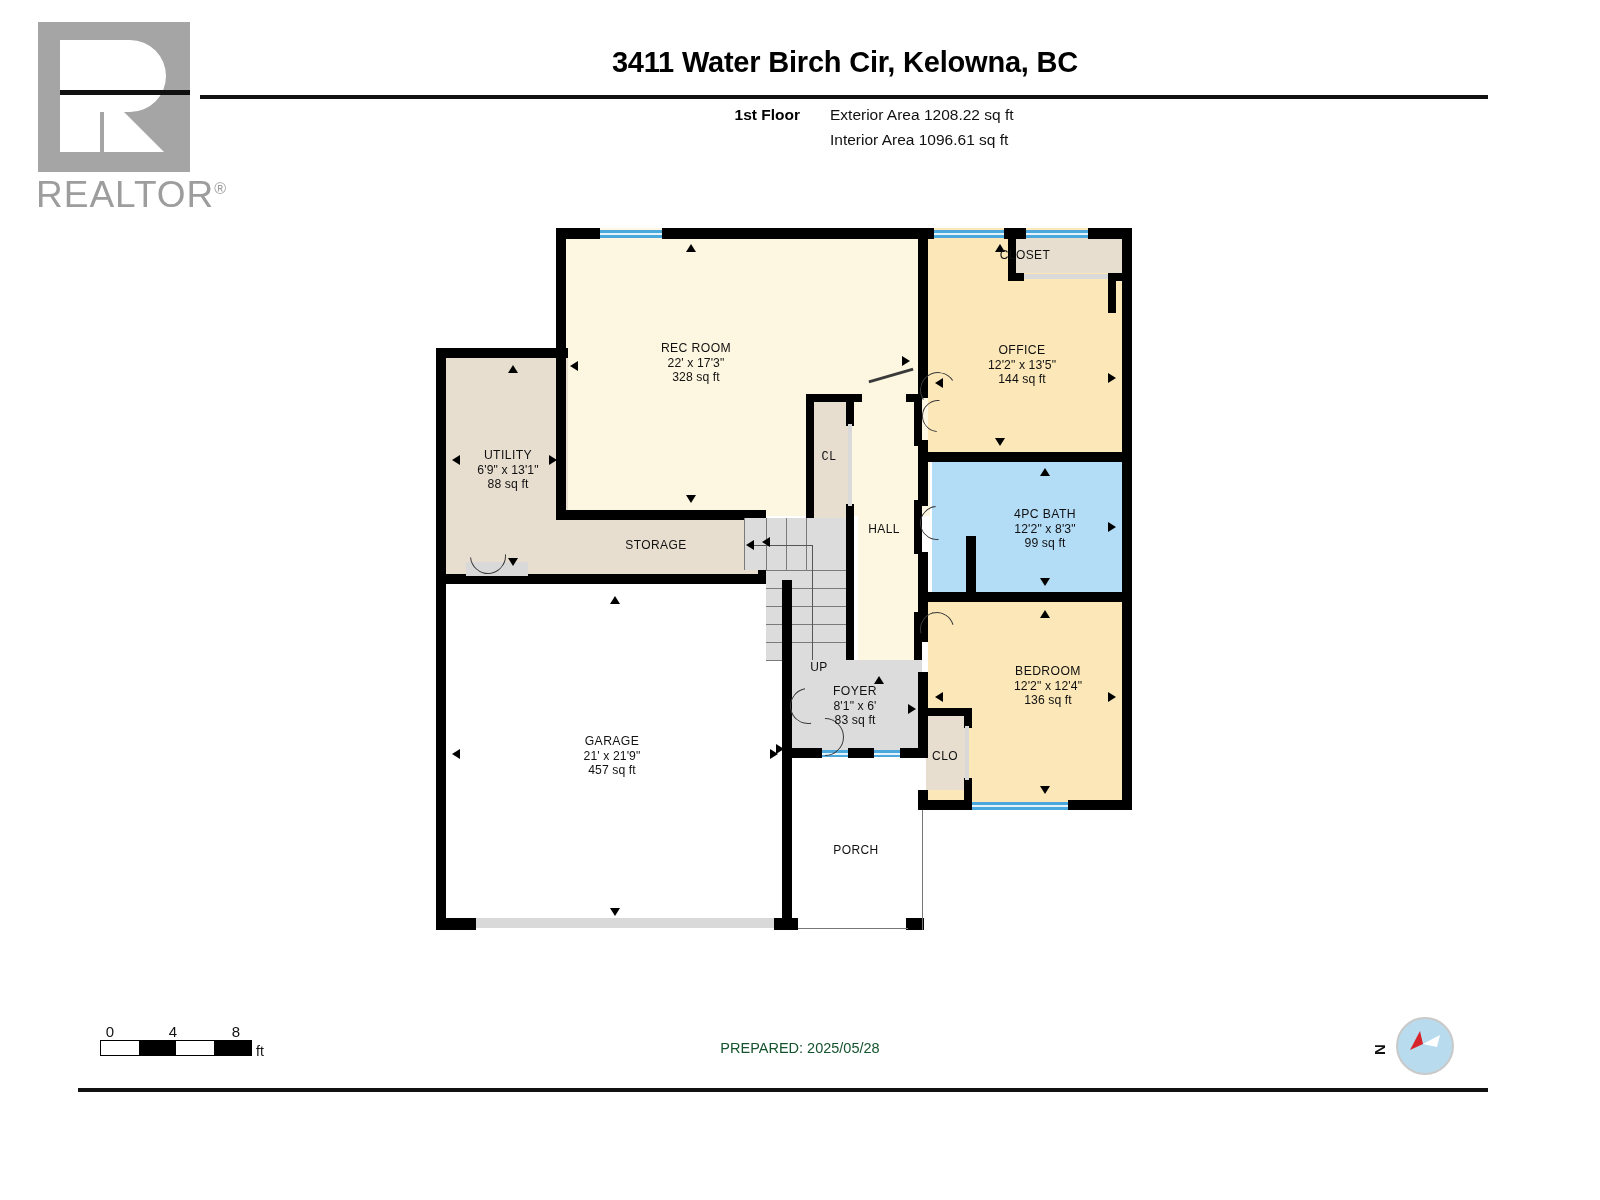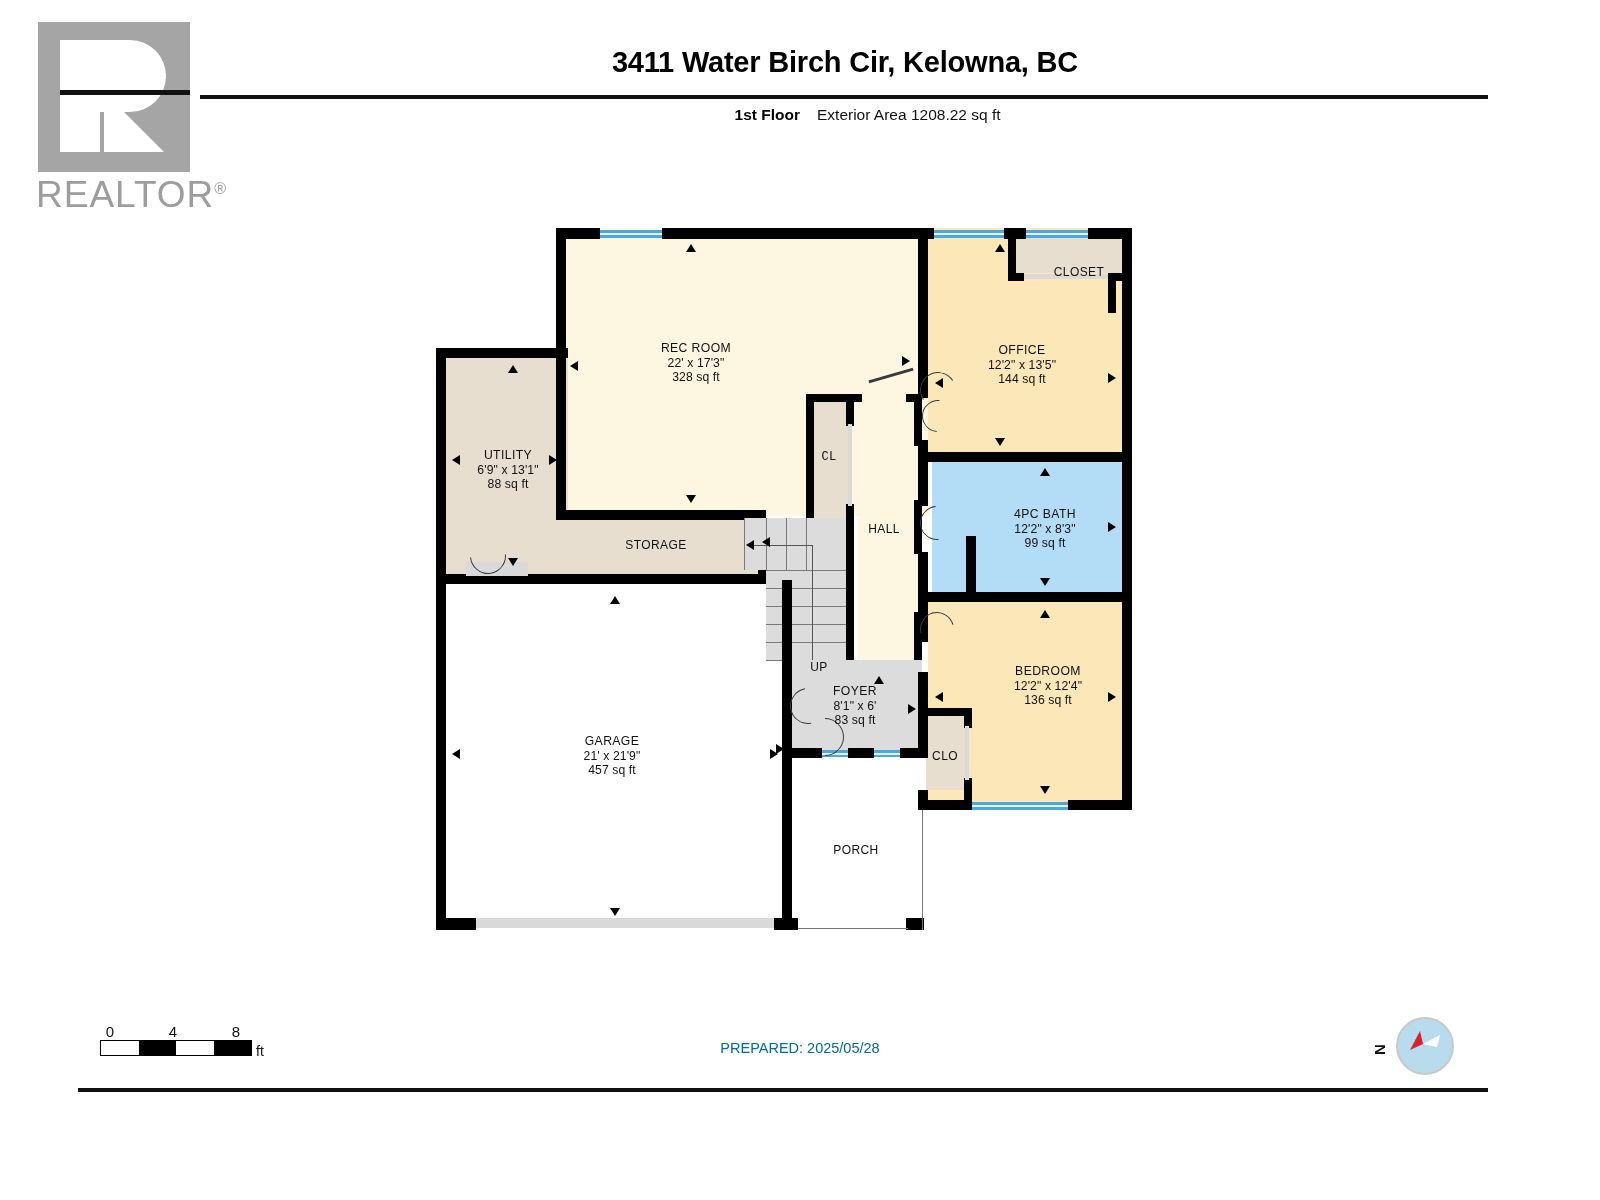--- a/index.html
+++ b/index.html
@@ -24,21 +24,21 @@
     position:absolute;left:200px;top:46px;width:1290px;
     text-align:center;font-size:29px;font-weight:bold;color:#000;
     letter-spacing:-0.2px;
   }
   #rule-top{position:absolute;left:200px;top:95px;width:1288px;height:4px;background:#111;}
   #rule-top .thin{position:absolute;left:0;top:3px;width:100%;height:1px;background:#111;}
 
   #summary{position:absolute;left:716px;top:106px;width:520px;}
   #summary .row{display:flex;align-items:baseline;margin-bottom:7px;}
   #summary .floorlbl{width:84px;text-align:right;font-size:15.5px;font-weight:bold;color:#000;}
-  #summary .val{margin-left:17px;font-size:15.5px;color:#111;}
+  #summary .val{margin-left:30px;font-size:15.5px;color:#111;}
 
   
   #plan{position:absolute;left:0;top:0;width:1600px;height:1000px;}
   .room{position:absolute;box-sizing:border-box;}
   .fill-cream{background:#fdf6e0;}
   .fill-yellow{background:#fbe7b8;}
   .fill-beige{background:#e8ded0;}
   .fill-blue{background:#b3dcf7;}
   .fill-gray{background:#dcdcdc;}
   .fill-white{background:#ffffff;}
@@ -72,21 +72,21 @@
   .leaf{position:absolute;background:#3a3a3a;}
 
   
   #scalebar{position:absolute;left:100px;top:1040px;width:150px;height:14px;border:1.4px solid #000;display:flex;}
   #scalebar div{height:100%;}
   .sb-w{background:#fff;}
   .sb-b{background:#000;}
   .sb-num{position:absolute;font-size:15px;color:#111;transform:translateX(-50%);}
   #sb-ft{position:absolute;left:256px;top:1043px;font-size:14px;color:#111;}
 
-  #prepared{position:absolute;left:0;top:1040px;width:1600px;text-align:center;font-size:14.5px;color:#0369a1;}
+  #prepared{position:absolute;left:0;top:1040px;width:1600px;text-align:center;font-size:14.5px;color:#14532d;}
 
   #compass{position:absolute;left:1396px;top:1017px;width:58px;height:58px;}
   #compass .ring{position:absolute;left:0;top:0;width:54px;height:54px;border-radius:50%;
     background:#b8dcee;border:2px solid #c9c9c9;}
   #compass .n{position:absolute;left:-22px;top:24px;font-size:15px;font-weight:bold;color:#111;
     transform:rotate(-90deg);}
 
   #rule-bot{position:absolute;left:78px;top:1088px;width:1410px;height:4px;background:#111;}
   #rule-bot .thin{position:absolute;left:0;top:3px;width:100%;height:1px;background:#111;}
   #disclaimer{position:absolute;left:0;top:1095px;width:1600px;text-align:center;font-size:13.5px;color:#111;}
@@ -110,20 +110,24 @@
 
   <div id="title">3411 Water Birch Cir, Kelowna, BC</div>
   <div id="rule-top">
       <div class="thin"></div>
     </div>
 
   <div id="summary">
     <div class="row">
       <div class="floorlbl">1st Floor</div>
       <div class="val">Exterior Area 1208.22 sq ft</div>
+    </div>
+    <div class="row">
+      <div class="floorlbl"></div>
+      <div class="val">Interior Area 1096.61 sq ft</div>
     </div>
   </div>
 
   <div id="plan">
 
     <div class="room fill-cream" style="left:562px;top:228px;width:368px;height:288px;"></div>
 
     <div class="room fill-beige" style="left:440px;top:352px;width:128px;height:228px;"></div>
 
     <div class="room fill-beige" style="left:440px;top:516px;width:324px;height:64px;"></div>
@@ -311,21 +315,21 @@
     <div class="lbl lbl-sm" style="left:656px;top:538px;">
       <div class="nm">STORAGE</div>
     </div>
 
     <div class="lbl" style="left:1022px;top:343px;">
       <div class="nm">OFFICE</div>
       <div class="dim">12'2" x 13'5"</div>
       <div class="sq">144 sq ft</div>
     </div>
 
-    <div class="lbl lbl-sm" style="left:1079px;top:248px;margin-top:17px;">
+    <div class="lbl lbl-sm" style="left:1025px;top:248px;">
       <div class="nm">CLOSET</div>
     </div>
 
     <div class="lbl" style="left:1045px;top:507px;">
       <div class="nm">4PC BATH</div>
       <div class="dim">12'2" x 8'3"</div>
       <div class="sq">99 sq ft</div>
     </div>
 
     <div class="lbl" style="left:1040px;top:664px;margin-left:8px;">

